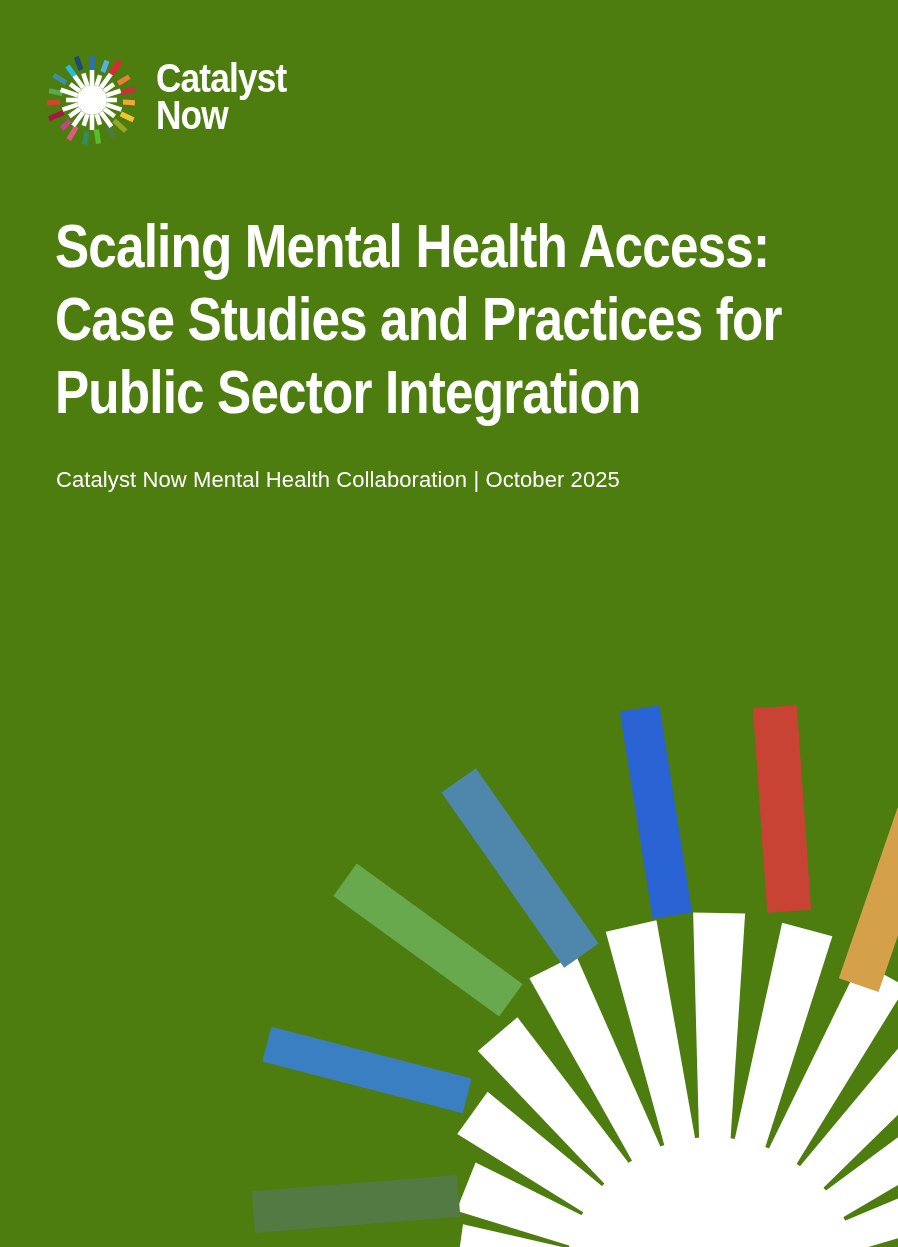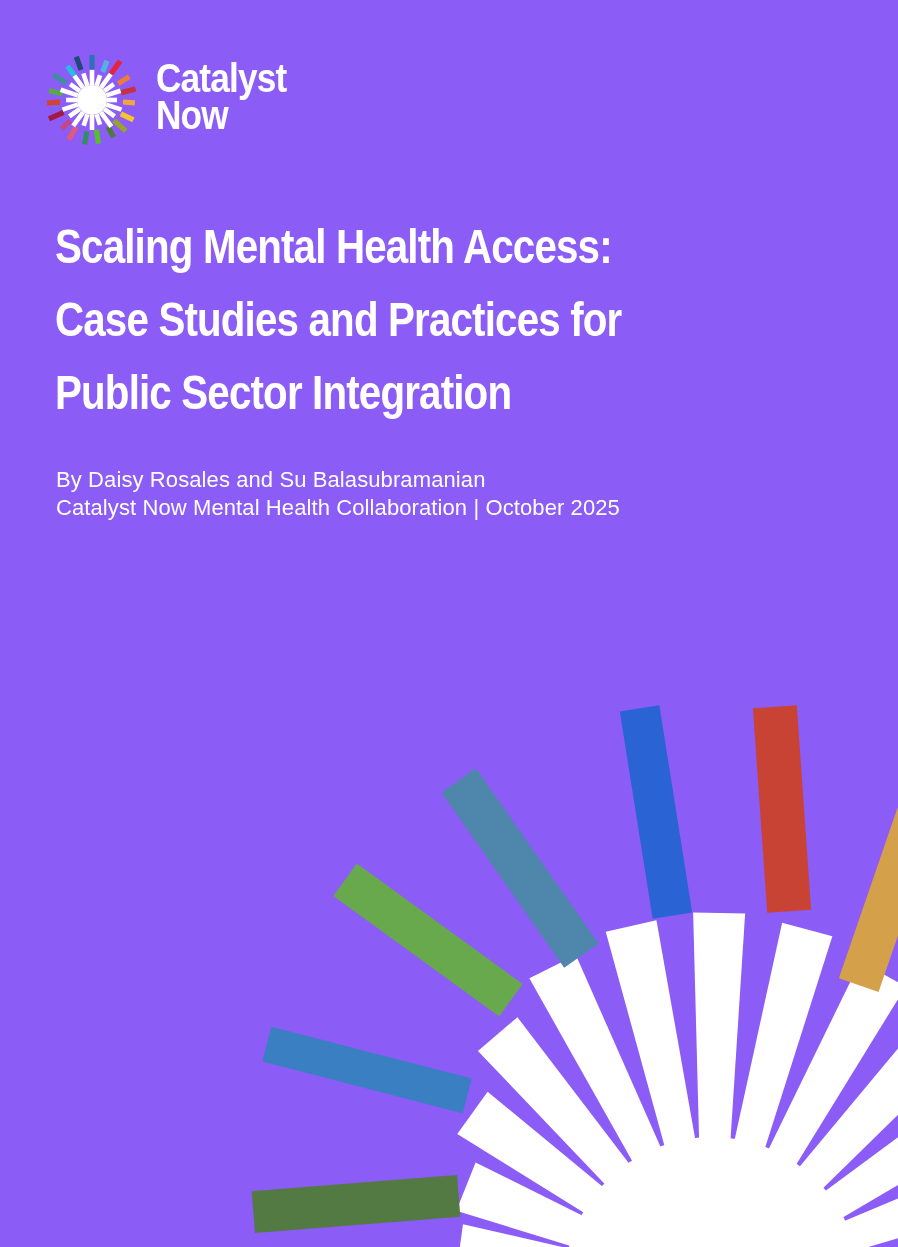--- a/index.html
+++ b/index.html
@@ -16,38 +16,38 @@
   .logo-mark{width:96px;height:96px;display:block;}
   .logo-text{
     margin-left:16px;margin-top:8px;
     font-weight:700;font-size:41px;line-height:37px;letter-spacing:-1px;
     transform:scaleX(0.86);transform-origin:0 0;
     white-space:nowrap;
   }
   
   .title{
     position:absolute;left:55px;top:210px;width:820px;
-    font-weight:700;font-size:48px;line-height:73px;letter-spacing:-1px;
+    font-weight:700;font-size:61px;line-height:73px;letter-spacing:-1px;
     margin:0;
   }
   .title .line{display:block;transform:scaleX(0.84);transform-origin:0 50%;white-space:nowrap;}
   
   .byline{
     position:absolute;left:56px;top:466px;
     font-size:22px;line-height:28px;font-weight:400;letter-spacing:0.1px;
     margin:0;
   }
   .byline .line{display:block;white-space:nowrap;}
   
   .decor{position:absolute;left:0;top:0;width:898px;height:1247px;display:block;pointer-events:none;}
 </style>
 </head>
 <body>
 
-<div class="page" style="background: #8b5cf6; color: rgb(255, 255, 255);">
+<div class="page" style="background: #4d7c0f; color: rgb(255, 255, 255);">
 
   <svg class="decor" viewBox="0 0 898 1247" aria-hidden="true">
       <g transform="translate(712,1285)">
         <circle r="148" fill="#ffffff"></circle>
         <polygon points="-26,-240 26,-240 15,-130 -15,-130" fill="#ffffff" transform="rotate(-123.7)"></polygon>
         <polygon points="-26,-245 26,-245 15,-130 -15,-130" fill="#ffffff" transform="rotate(-109.8)"></polygon>
         <polygon points="-26,-250 26,-250 15,-130 -15,-130" fill="#ffffff" transform="rotate(-95.9)"></polygon>
         <polygon points="-26,-255 26,-255 15,-130 -15,-130" fill="#ffffff" transform="rotate(-82.1)"></polygon>
         <polygon points="-26,-265 26,-265 15,-130 -15,-130" fill="#ffffff" transform="rotate(-68.2)"></polygon>
         <polygon points="-26,-295 26,-295 15,-130 -15,-130" fill="#ffffff" transform="rotate(-54.3)"></polygon>
@@ -124,17 +124,16 @@
     </div>
   </div>
 
   <h1 class="title">
     <span class="line">Scaling Mental Health Access:</span>
     <span class="line">Case Studies and Practices for</span>
     <span class="line">Public Sector Integration</span>
   </h1>
 
   <p class="byline">
-    <span class="line">By Daisy Rosales and Su Balasubramanian</span>
     <span class="line">Catalyst Now Mental Health Collaboration | October 2025</span>
   </p>
 
 </div>
 
 </body></html>

